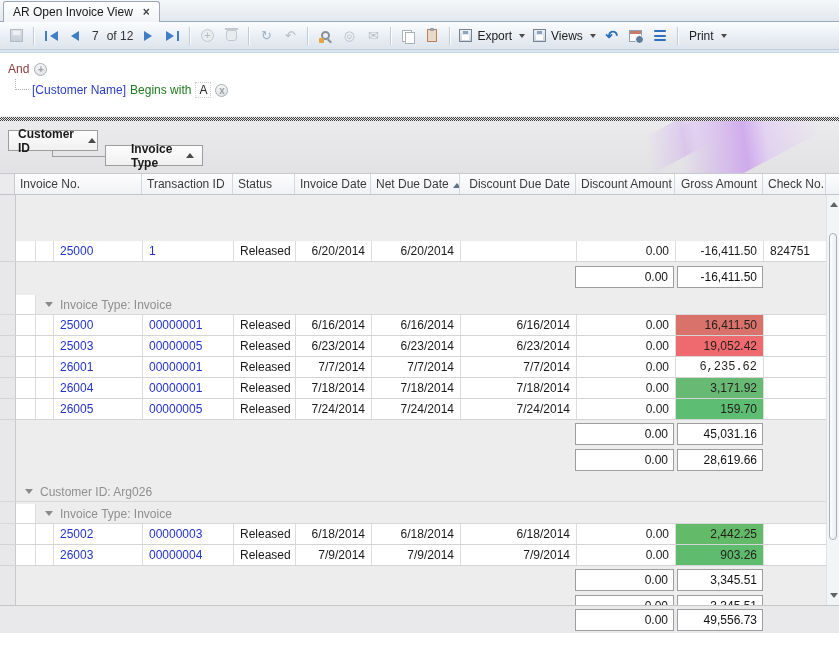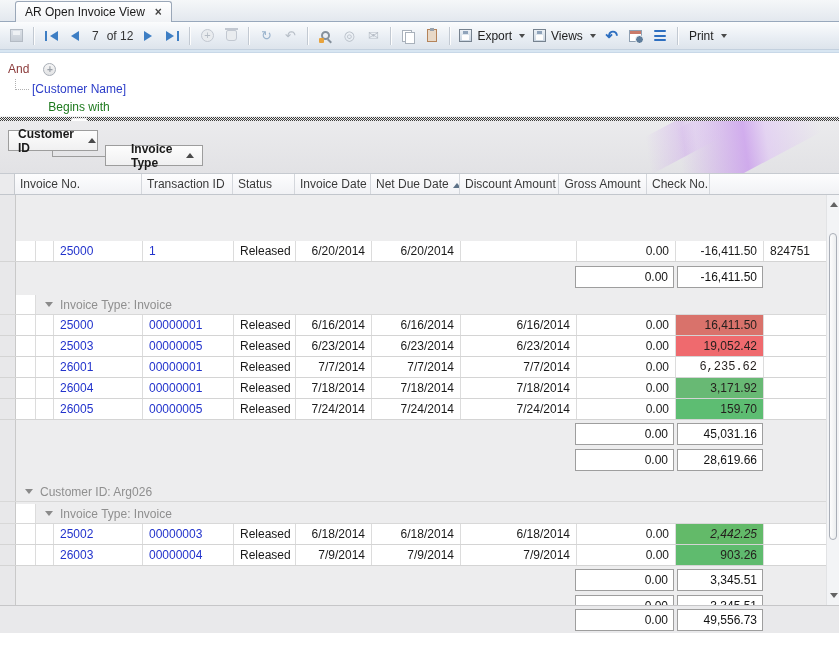--- a/index.html
+++ b/index.html
@@ -1,21 +1,21 @@
 <!DOCTYPE html>
 <html><head>
 <meta charset="utf-8">
 <style>
   * { margin:0; padding:0; box-sizing:border-box; }
   body { font-family:"Liberation Sans", sans-serif; font-size:12px; color:#1a1a1a; background:#fff; }
   .window { position:relative; width:839px; height:653px; overflow:hidden; background:#fff; border:0; }
 
   
   .tabbar { height:22px; background:linear-gradient(#f5f7f9,#e3e8ee); border-bottom:1px solid #98a8bc; display:flex; align-items:flex-end; }
-  .tab { margin-left:15px; height:21px; display:flex; align-items:center; gap:10px; padding:0 9px;
+  .tab { margin-left:3px; height:21px; display:flex; align-items:center; gap:10px; padding:0 9px;
          background:linear-gradient(#ffffff,#f1f3f6); border:1px solid #9aa7b8; border-bottom:none;
          border-radius:3px 3px 0 0; position:relative; top:1px; }
   .tab-title { color:#1a1a1a; }
   .tab-close { color:#444; font-weight:bold; font-size:12px; line-height:10px; cursor:default; }
 
   
   .toolbar { height:28px; background:linear-gradient(#fbfcfd,#e8edf3 60%,#dde4ec); display:flex; align-items:center; padding:0 5px; gap:2px; border-bottom:1px solid #c3d0de; }
   .bluestrip { height:3px; background:#d8e6f2; border-bottom:1px solid #c8d8e8; }
   .tsep { width:1px; height:18px; background:#c2c9d2; margin:0 4px; box-shadow:1px 0 0 #fdfdfd; }
   .tbtn { height:22px; min-width:22px; display:flex; align-items:center; justify-content:center; gap:3px; padding:0 3px; border-radius:2px; }
@@ -59,26 +59,26 @@
   .filter-header-label { color:#222; margin-right:7px; }
   .i-funnel { position:relative; width:12px; height:13px; }
   .i-funnel::before { content:"";position:absolute;left:0;top:1px;width:0;height:0;border-left:6px solid transparent;border-right:6px solid transparent;border-top:6px solid #c7cdd6; }
   .i-funnel::after { content:"";position:absolute;left:5px;top:6px;width:2px;height:5px;background:#c7cdd6; }
   .i-funnel .dot { position:absolute; right:-2px; bottom:-1px; width:5px; height:5px; background:#e8a33d; border-radius:1px; }
   .collapse-btn { position:absolute; right:8px; top:2px; width:17px; height:16px; border:1px solid #87a4c6; border-radius:2px;
                   background:linear-gradient(#eaf2fb,#cadcf0); display:flex;align-items:center;justify-content:center; }
   .collapse-btn .up { width:0;height:0;border-left:4px solid transparent;border-right:4px solid transparent;border-bottom:6px solid #2a63a8; }
 
   .filter-body { height:64px; background:#fff; position:relative; border-bottom:1px solid #f0f0f0; }
-  .f-and { position:absolute; left:8px; top:9px; display:flex; align-items:center; gap:14px; }
+  .f-and { position:absolute; left:8px; top:9px; display:flex; align-items:center; gap:5px; }
   .f-and-label { color:#8b3a3a; }
   .circle-btn { width:13px;height:13px;border-radius:50%;border:1px solid #a7adb5;background:linear-gradient(#f6f6f6,#e2e3e5);
                 color:#9aa0a8;font-size:10px;line-height:11px;text-align:center;font-weight:bold; }
   .f-tree { position:absolute; left:15px; top:26px; width:14px; height:11px; border-left:1px dotted #b0b0b0; border-bottom:1px dotted #b0b0b0; }
-  .f-cond { position:absolute; left:32px; top:29px; display:flex; align-items:center; gap:4px;flex-direction:column; }
+  .f-cond { position:absolute; left:32px; top:29px; display:flex; align-items:center; gap:4px; }
   .f-field { color:#2b3cc8; }
   .f-op { color:#1e7a1e; }
   .f-val { color:#222; border:1px dotted #cfcfcf; padding:0 3px; background:#fdfdfd; }
 
   
   .splitter { height:4px; background:repeating-conic-gradient(#3c3c3c 0% 25%, #ececec 0% 50%); background-size:2px 2px; }
 
   
   .group-panel { height:52px; background:linear-gradient(#ebebed,#e2e2e5); position:relative; overflow:hidden;font-weight:bold; }
   .swoosh1, .swoosh2 { position:absolute; background:linear-gradient(110deg, rgba(200,140,235,0) 15%, rgba(196,140,238,.65) 45%, rgba(222,190,248,.5) 55%, rgba(200,140,235,0) 80%); transform:rotate(-28deg); }
@@ -89,21 +89,21 @@
   .gbtn1 { left:8px; top:9px; width:90px; }
   .gbtn2 { left:105px; top:24px; width:98px;padding-left:25px; }
   .gconnect { position:absolute; left:52px; top:30px; width:53px; height:6px; border-left:1px solid #9d9d9d; border-bottom:1px solid #9d9d9d; }
 
   
   .grid-header { height:22px; display:flex; border-top:1px solid #c6cad0; border-bottom:1px solid #c2c6cc; background:linear-gradient(#fdfdfe,#f1f2f5); }
   .hind { width:15px; flex:none; background:#ebebed; border-right:1px solid #c6c9ce; }
   .hcell { flex:none; border-right:1px solid #d4d7dc; padding:0 5px; line-height:20px; color:#3a3a3a; white-space:nowrap; overflow:hidden; }
   .hfill { flex:1; }
   .hc0{width:127px} .hc1{width:91px} .hc2{width:62px} .hc3{width:76px;text-align:right} .hc4{width:89px;text-align:right}
-  .hc5{width:116px;text-align:right} .hc6{width:99px;text-align:right} .hc7{width:88px;text-align:center} .hc8{width:63px}
+  .hc5{width:116px;text-align:right} .hc6{width:99px;text-align:right} .hc7{width:88px;text-align:right} .hc8{width:63px}
   .sort-arrow { display:inline-block; width:0;height:0;border-left:4px solid transparent;border-right:4px solid transparent;border-bottom:5px solid #5d7288; margin-left:4px; }
 
   .grid-body { position:relative; height:410px; background:#ededee; overflow:hidden; }
   .grid-body::before { content:""; position:absolute; left:0; top:0; bottom:0; width:15px; background:#e8e8ea; border-right:1px solid #c9c9c9; }
   .rows { position:relative; width:826px;margin-top:46px; }
 
   .grow { position:relative; display:flex; width:826px; height:21px; padding-left:16px; border-bottom:1px solid #d4d4d4; }
   .indent { flex:none; background:#fff; border-right:1px solid #dcdcdc; }
   .ind1 { width:20px; } .ind2 { width:18px; }
   .dcell { flex:none; background:#fff; border-right:1px solid #dcdcdc; padding:0 6px; line-height:20px; white-space:nowrap; overflow:hidden; }
@@ -267,20 +267,21 @@
   </div>
 
   <div class="grid-header">
     <div class="hind"></div>
 
     <div class="hcell hc0">Invoice No.</div>
       <div class="hcell hc1">Transaction ID</div>
       <div class="hcell hc2">Status</div>
       <div class="hcell hc3">Invoice Date</div>
       <div class="hcell hc4">Net Due Date<span class="sort-arrow"></span></div>
+      <div class="hcell hc5">Discount Due Date</div>
       <div class="hcell hc6">Discount Amount</div>
       <div class="hcell hc7">Gross Amount</div>
       <div class="hcell hc8">Check No.</div>
       <div class="hfill"></div>
   </div>
 
   <div class="grid-body">
     <div class="rows">
         <div class="grow">
           <div class="indent ind1"></div>
@@ -401,21 +402,21 @@
         <div class="grow">
           <div class="indent ind1"></div>
           <div class="indent ind2"></div>
           <div class="dcell dc0 linkcell">25002</div>
           <div class="dcell dc1 linkcell">00000003</div>
           <div class="dcell dc2">Released</div>
           <div class="dcell dc3">6/18/2014</div>
           <div class="dcell dc4">6/18/2014</div>
           <div class="dcell dc5">6/18/2014</div>
           <div class="dcell dc6">0.00</div>
-          <div class="dcell dc7 gross-colored" style="background: rgb(99, 186, 105); font-style: italic;">2,442.25</div>
+          <div class="dcell dc7 gross-colored" style="background: rgb(99, 186, 105);">2,442.25</div>
           <div class="dcell dc8"></div>
         </div>
         <div class="grow">
           <div class="indent ind1"></div>
           <div class="indent ind2"></div>
           <div class="dcell dc0 linkcell">26003</div>
           <div class="dcell dc1 linkcell">00000004</div>
           <div class="dcell dc2">Released</div>
           <div class="dcell dc3">7/9/2014</div>
           <div class="dcell dc4">7/9/2014</div>

